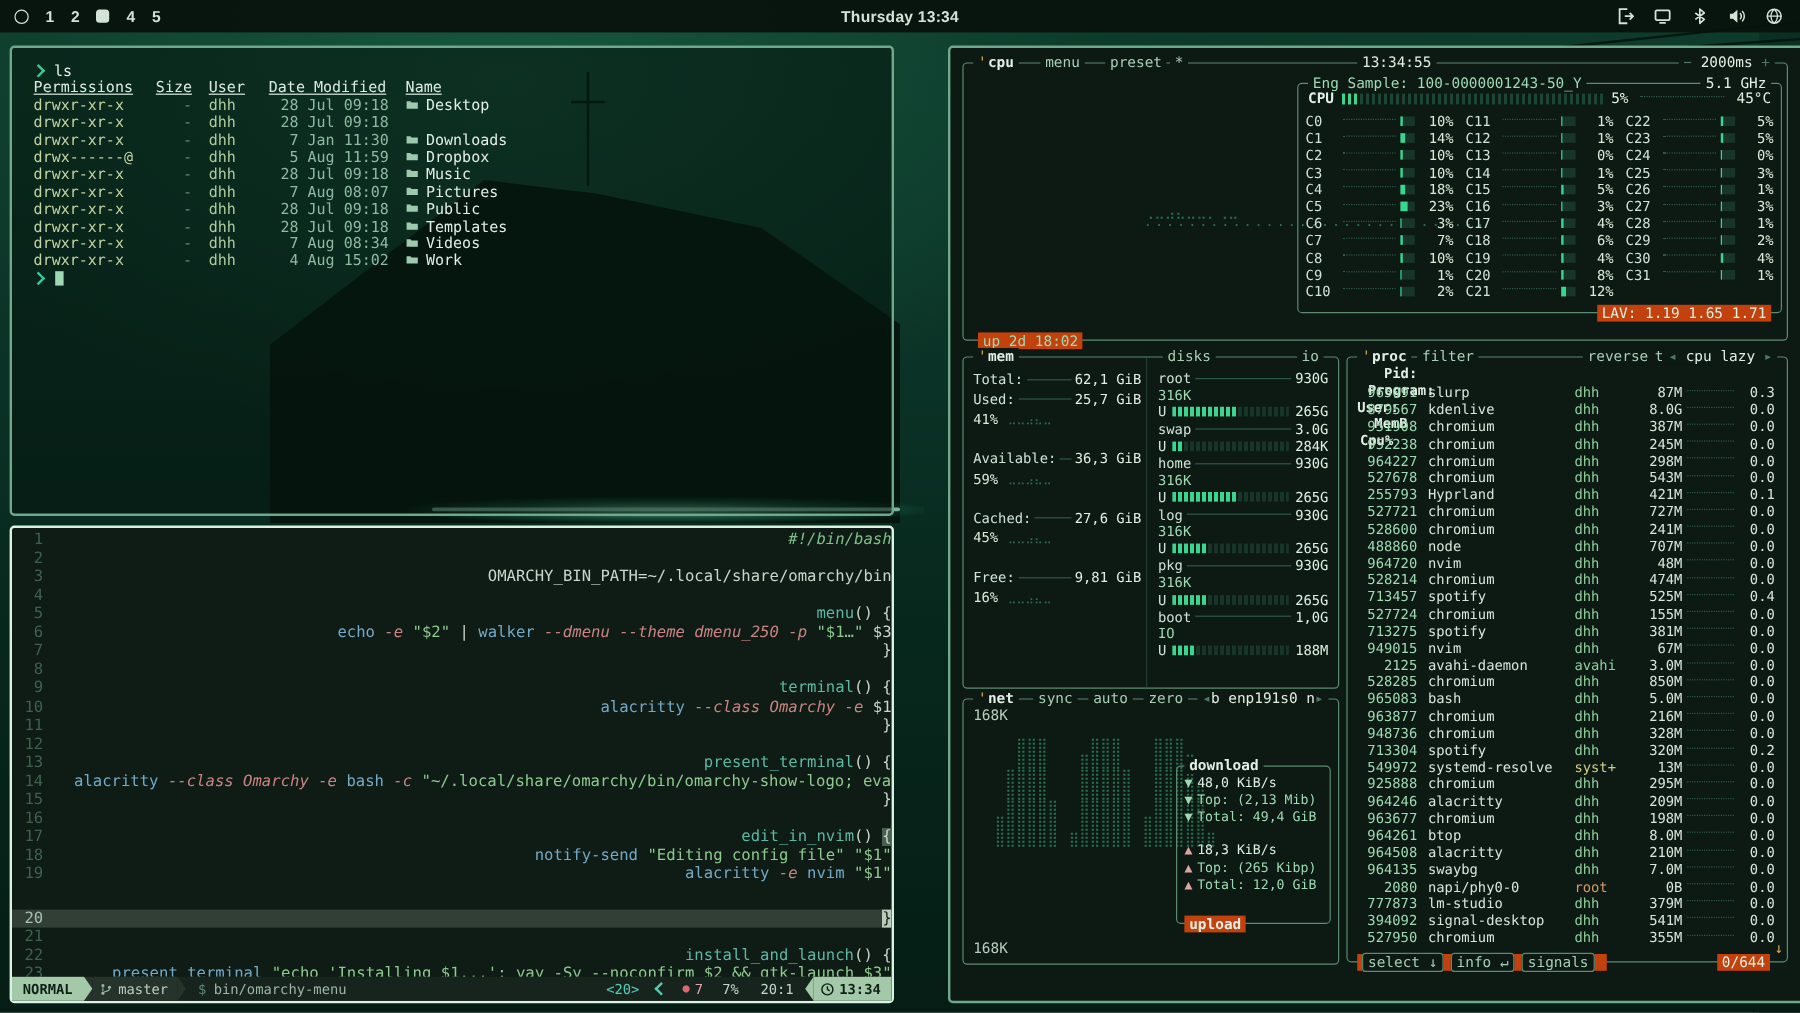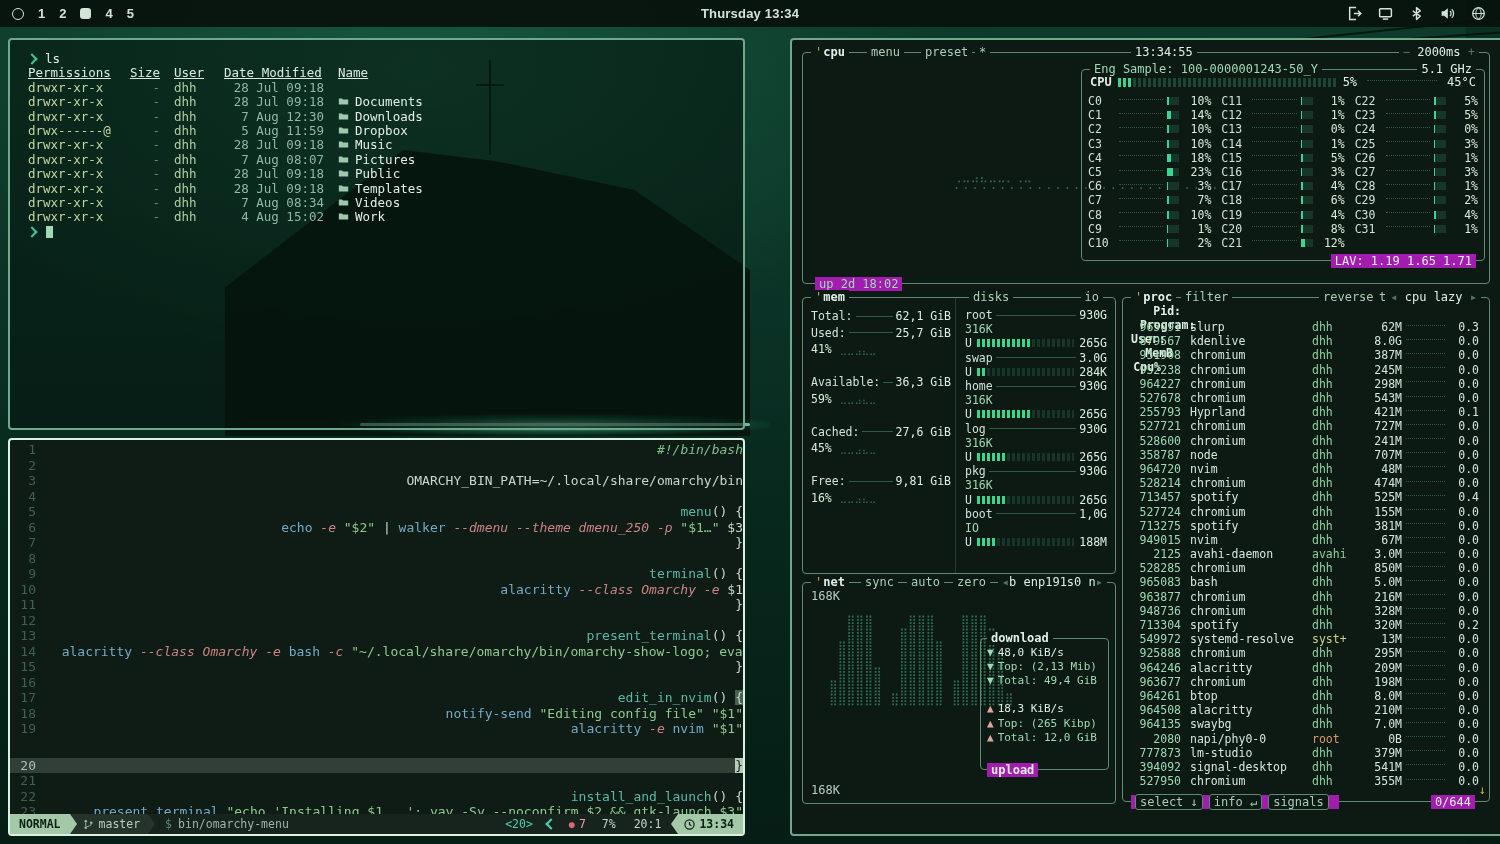--- a/index.html
+++ b/index.html
@@ -99,21 +99,21 @@
   .sl-time svg{width:11px;height:11px;}
 
   
   #win-btop{font-family:"DejaVu Sans Mono",monospace;font-size:12px;color:#cfe3d6;}
   .bbox{position:absolute;border:1px solid #5d8a70;border-radius:4px;box-sizing:border-box;}
   #cpu-box{left:10px;top:12px;width:688px;height:232px;}
   #mem-box{left:10px;top:257px;width:314px;height:277px;}
   #net-box{left:10px;top:542px;width:314px;height:222px;}
   #proc-box{left:330px;top:257px;width:368px;height:505px;}
   .ontop{position:absolute;top:-8px;background:#0c1a13;padding:0 4px;white-space:nowrap;line-height:14px;}
-  .onbot{position:absolute;bottom:-8px;background:#a21caf;padding:0 4px;white-space:nowrap;line-height:14px;}
+  .onbot{position:absolute;bottom:-8px;background:#c2410c;padding:0 4px;white-space:nowrap;line-height:14px;}
   .tick{color:#d8a657;margin-right:1px;}
   .btitle{font-weight:700;color:#e2efe6;}
   .bbtn{color:#a9cdb6;}
   .dim{color:#4f7762;}
   .val{color:#dff0e2;}
   .grn{color:#9fd9b3;}
   #cpu-inner{position:absolute;left:278px;top:16px;right:4px;bottom:22px;border:1px solid #5d8a70;border-radius:4px;}
   .cpurow{position:absolute;left:8px;right:8px;top:5px;display:flex;align-items:center;gap:6px;height:14px;}
   .meter{flex:1;height:9px;position:relative;background:repeating-linear-gradient(90deg,#1c4534 0 3px,rgba(0,0,0,0) 3px 5px);}
   .meter i{position:absolute;left:0;top:0;bottom:0;background:repeating-linear-gradient(90deg,#38d68f 0 3px,rgba(0,0,0,0) 3px 5px);}
@@ -227,38 +227,38 @@
       <span>User</span>
       <span style="text-align:left">Date Modified</span>
       <span>Name</span>
     </div>
     <div id="ls-rows">
         <div class="ls-grid">
           <span class="c-perm">drwxr-xr-x</span>
           <span class="c-size">-</span>
           <span class="c-user">dhh</span>
           <span class="c-date">28 Jul 09:18</span>
+          <span class="c-name">
+            <span><svg class="fold" viewBox="0 0 12 10" width="11" height="9">
+                <path d="M.8 1.6h3.6l1 1.2h5.8v5.6H.8z" fill="currentColor"></path>
+              </svg></span>
+            <span>Desktop</span>
+          </span>
         </div>
         <div class="ls-grid">
           <span class="c-perm">drwxr-xr-x</span>
           <span class="c-size">-</span>
           <span class="c-user">dhh</span>
           <span class="c-date">28 Jul 09:18</span>
-          <span class="c-name">
-            <span><svg class="fold" viewBox="0 0 12 10" width="11" height="9">
-                <path d="M.8 1.6h3.6l1 1.2h5.8v5.6H.8z" fill="currentColor"></path>
-              </svg></span>
-            <span>Documents</span>
-          </span>
         </div>
         <div class="ls-grid">
           <span class="c-perm">drwxr-xr-x</span>
           <span class="c-size">-</span>
           <span class="c-user">dhh</span>
-          <span class="c-date">7 Aug 12:30</span>
+          <span class="c-date">7 Jan 11:30</span>
           <span class="c-name">
             <span><svg class="fold" viewBox="0 0 12 10" width="11" height="9">
                 <path d="M.8 1.6h3.6l1 1.2h5.8v5.6H.8z" fill="currentColor"></path>
               </svg></span>
             <span>Downloads</span>
           </span>
         </div>
         <div class="ls-grid">
           <span class="c-perm">drwx------@</span>
           <span class="c-size">-</span>
@@ -902,21 +902,21 @@
       <span class="h-user">User:</span>
       <span class="h-mem">MemB</span>
       <span class="h-fill"></span>
       <span class="h-cpu">Cpu%</span>
     </div>
     <div id="proc-rows">
         <div class="prow">
           <span class="p-pid">965091</span>
           <span class="p-prog">slurp</span>
           <span class="p-user">dhh</span>
-          <span class="p-mem">62M</span>
+          <span class="p-mem">87M</span>
           <span class="dots"></span>
           <span class="p-cpu">0.3</span>
         </div>
         <div class="prow">
           <span class="p-pid">879567</span>
           <span class="p-prog">kdenlive</span>
           <span class="p-user">dhh</span>
           <span class="p-mem">8.0G</span>
           <span class="dots"></span>
           <span class="p-cpu">0.0</span>
@@ -971,21 +971,21 @@
         </div>
         <div class="prow">
           <span class="p-pid">528600</span>
           <span class="p-prog">chromium</span>
           <span class="p-user">dhh</span>
           <span class="p-mem">241M</span>
           <span class="dots"></span>
           <span class="p-cpu">0.0</span>
         </div>
         <div class="prow">
-          <span class="p-pid">358787</span>
+          <span class="p-pid">488860</span>
           <span class="p-prog">node</span>
           <span class="p-user">dhh</span>
           <span class="p-mem">707M</span>
           <span class="dots"></span>
           <span class="p-cpu">0.0</span>
         </div>
         <div class="prow">
           <span class="p-pid">964720</span>
           <span class="p-prog">nvim</span>
           <span class="p-user">dhh</span>

